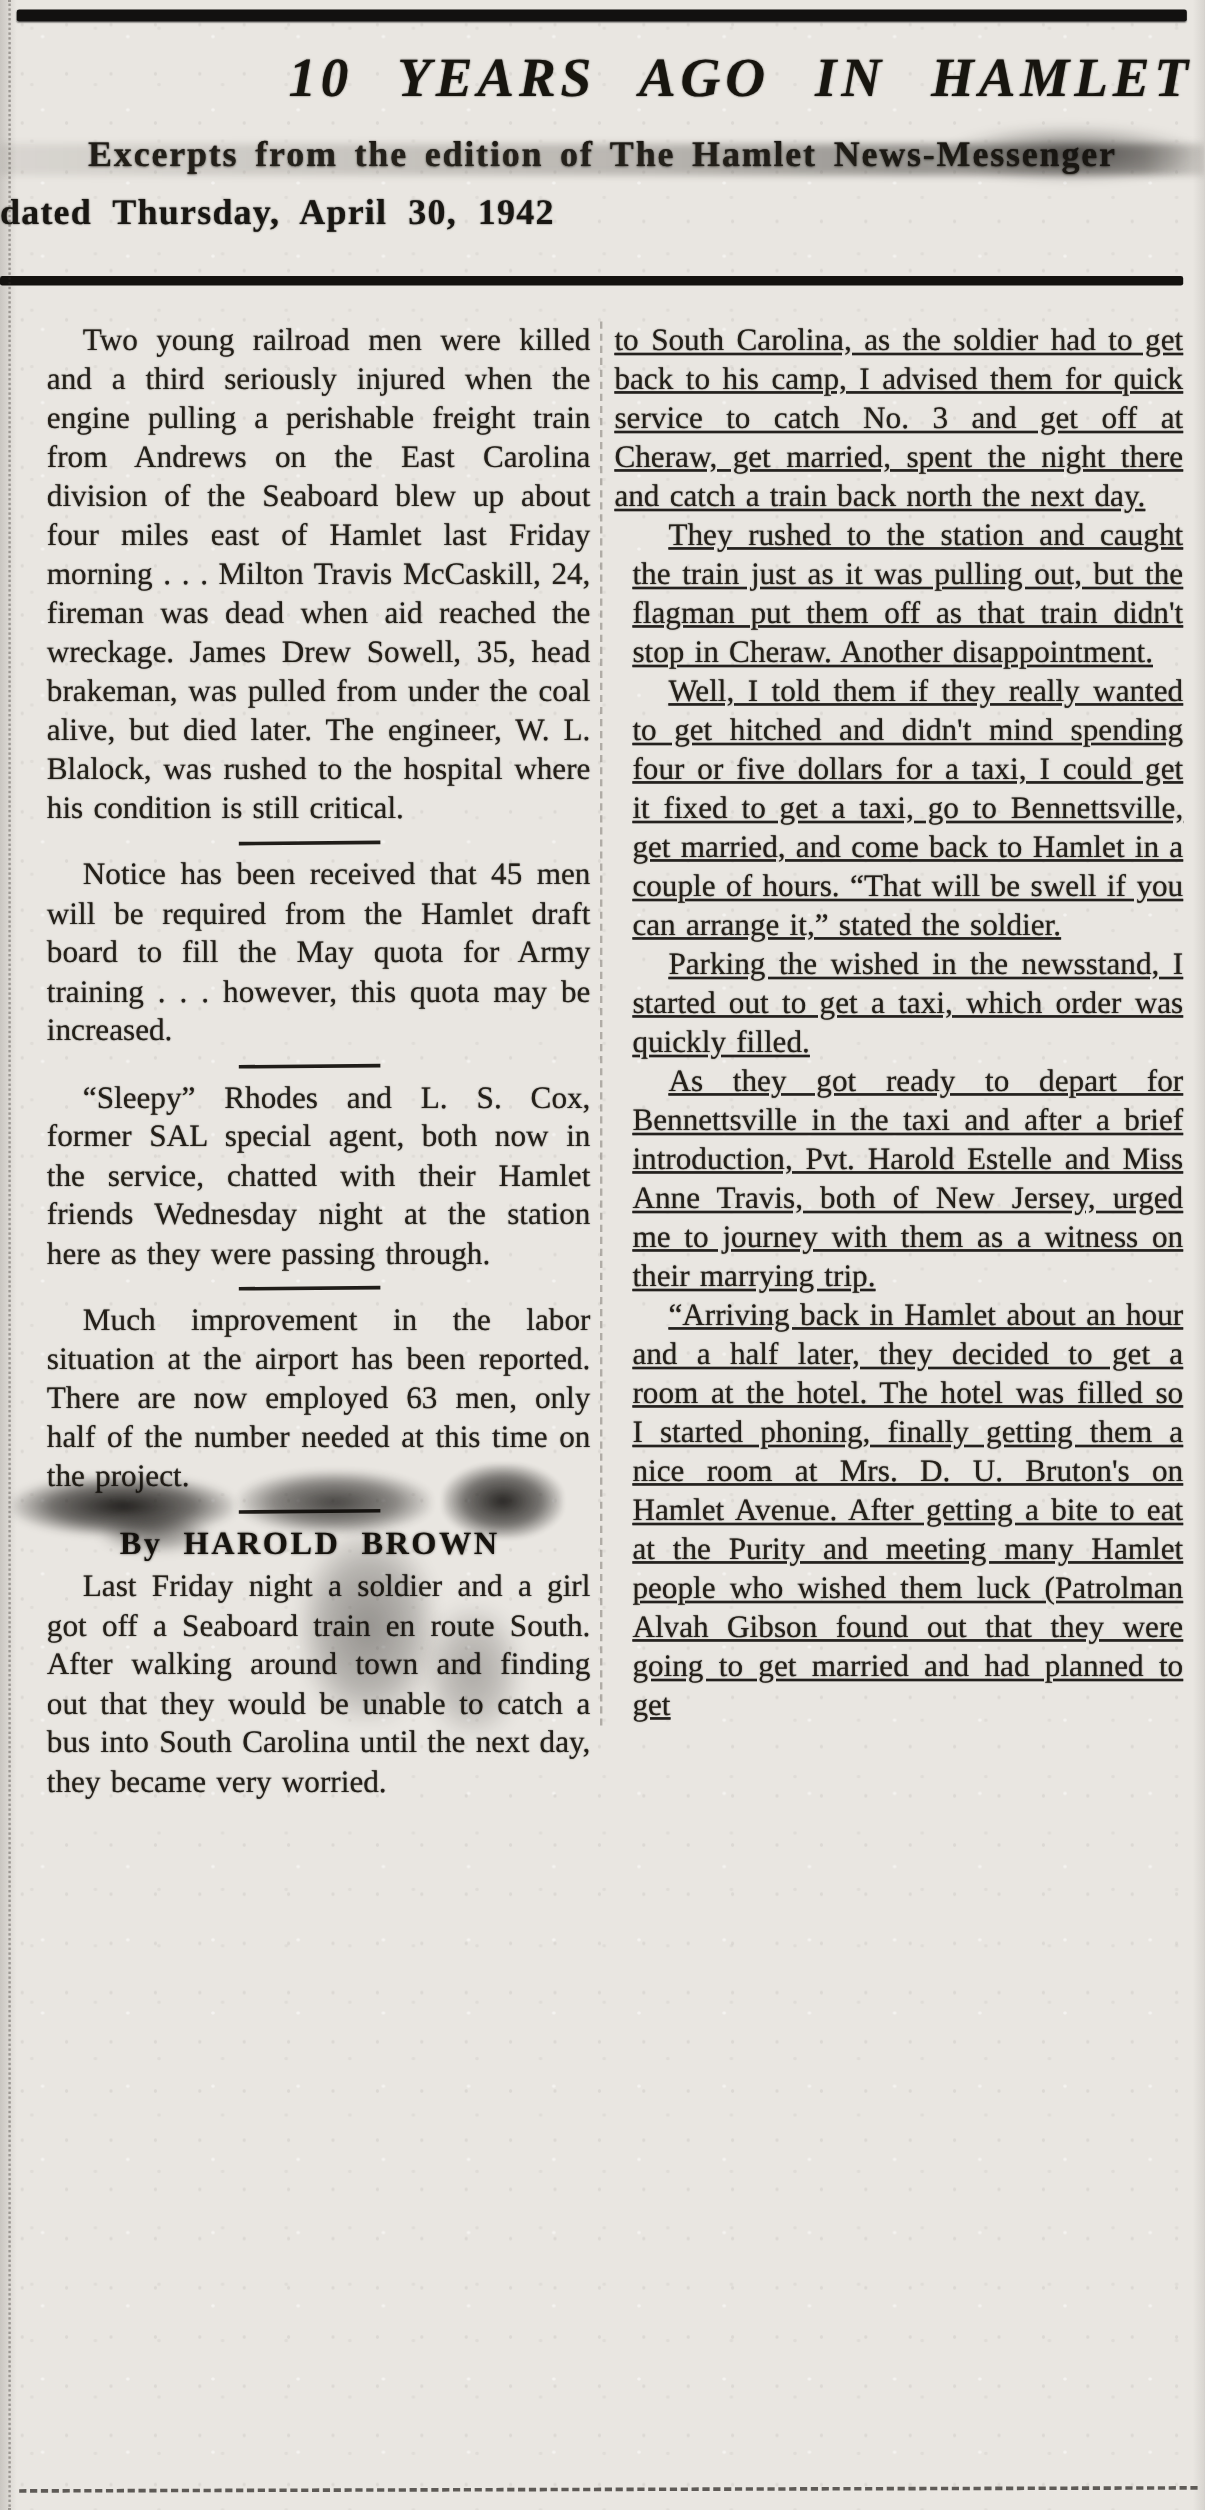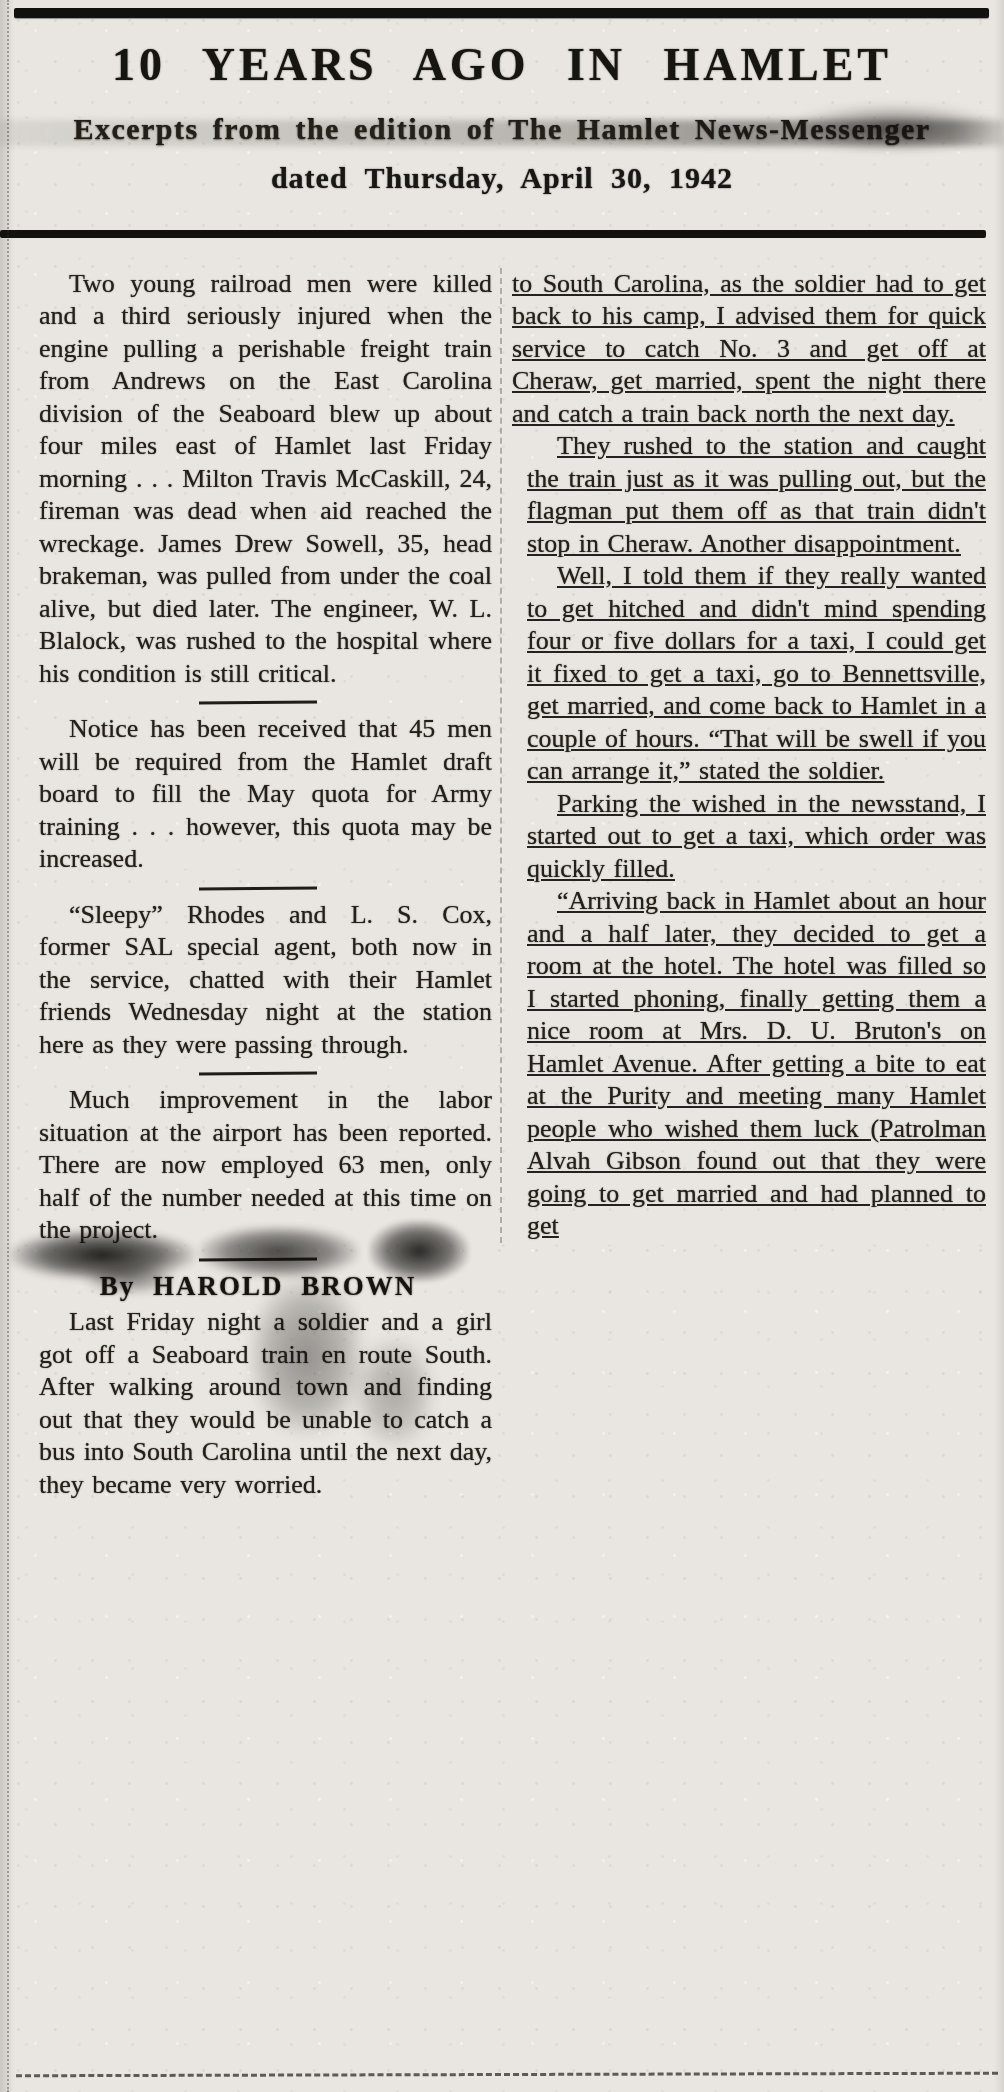--- a/index.html
+++ b/index.html
@@ -24,25 +24,26 @@
     border-left:2px dotted rgba(50,45,40,0.38);
   }
   .top-rule{
     position:absolute;top:8px;left:14px;width:975px;height:10px;
     background:#121110;border-radius:2px;
     box-shadow:0 1px 1px rgba(20,20,20,0.4);
   }
   .headline{
     position:relative;
     margin:40px 10px 0;
-    text-align:center;
+    text-align:right;
     font-size:46px;font-weight:bold;line-height:1.08;
     letter-spacing:4px;word-spacing:22px;
     color:#17150f;
     text-shadow:0 0 1.5px rgba(25,22,18,0.8);
+    font-style:italic;
   }
   .subtitle-wrap{position:relative;margin-top:22px;}
   .subtitle{
     margin:0 2px;
     text-align:center;
     font-size:30px;font-weight:bold;line-height:1.1;
     letter-spacing:1.5px;word-spacing:5px;
     color:#1c1913;
     text-shadow:0 1px 2px rgba(40,36,30,0.55), 0 0 1px rgba(25,22,18,0.9);
   }
@@ -56,21 +57,20 @@
     pointer-events:none;
   }
   .streak-dark{
     position:absolute;top:-8px;left:788px;width:212px;height:48px;
     background:radial-gradient(ellipse at center, rgba(18,16,14,0.55) 0%, rgba(18,16,14,0) 72%);
     filter:blur(4px);
     pointer-events:none;
   }
   .dateline{
     margin:16px 0 0;
-    text-align:center;
     font-size:30px;font-weight:bold;line-height:1.1;
     letter-spacing:1px;word-spacing:9px;
     color:#191713;
     text-shadow:0 0 1.5px rgba(25,22,18,0.85);
   }
   .mid-rule{
     margin:36px 0 0;
     width:986px;height:8px;background:#14120f;border-radius:2px;
   }
   .columns{
@@ -169,20 +169,21 @@
       <span class="blot blot-d"></span>
       <span class="blot blot-e"></span>
       <span class="blot blot-f"></span>
     </div>
 
     <div class="col col-right">
       <p class="para">to South Carolina, as the soldier had to get back to his camp, I advised them for quick service to catch No. 3 and get off at Cheraw, get married, spent the night there and catch a train back north the next day.</p>
       <p class="para indent">They rushed to the station and caught the train just as it was pulling out, but the flagman put them off as that train didn't stop in Cheraw. Another disappointment.</p>
       <p class="para indent">Well, I told them if they really wanted to get hitched and didn't mind spending four or five dollars for a taxi, I could get it fixed to get a taxi, go to Bennettsville, get married, and come back to Hamlet in a couple of hours. “That will be swell if you can arrange it,” stated the soldier.</p>
       <p class="para indent">Parking the wished in the newsstand, I started out to get a taxi, which order was quickly filled.</p>
+      <p class="para indent">As they got ready to depart for Bennettsville in the taxi and after a brief introduction, Pvt. Harold Estelle and Miss Anne Travis, both of New Jersey, urged me to journey with them as a witness on their marrying trip.</p>
       <p class="para indent">“Arriving back in Hamlet about an hour and a half later, they decided to get a room at the hotel. The hotel was filled so I started phoning, finally getting them a nice room at Mrs. D. U. Bruton's on Hamlet Avenue. After getting a bite to eat at the Purity and meeting many Hamlet people who wished them luck (Patrolman Alvah Gibson found out that they were going to get married and had planned to get</p>
     </div>
 
   </div>
 
   <div class="bottom-dashes"></div>
 
 </div>
 
 </body></html>

